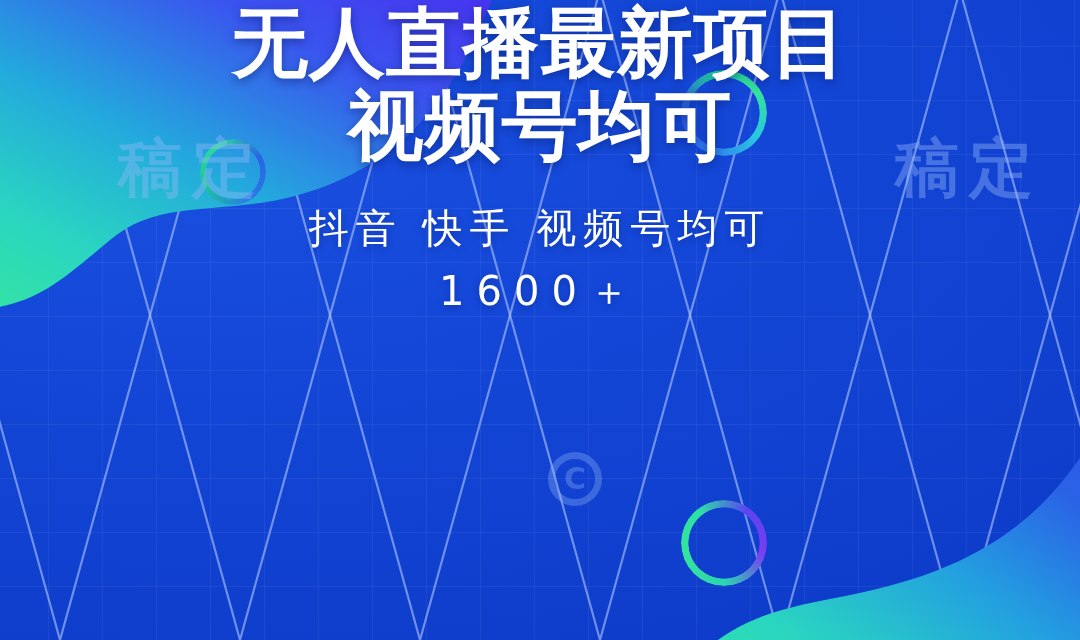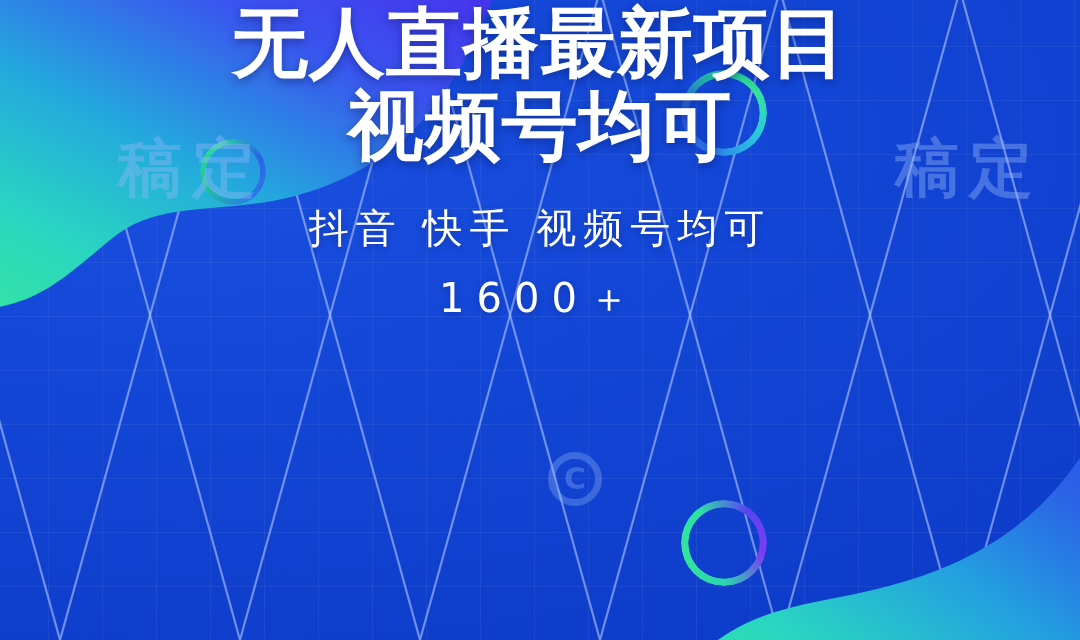--- a/index.html
+++ b/index.html
@@ -180,16 +180,16 @@
 
   <div class="wm wm-left">稿定</div>
   <div class="wm wm-right">稿定</div>
   <div class="wm-c">C</div>
 
   <div class="content">
     <div class="title">无人直播最新项目</div>
     <div class="title title-2">视频号均可</div>
 
     <div class="sub">抖音  快手  视频号均可</div>
-    <div class="sub sub-3" style="margin-top:12px">1600＋</div>
+    <div class="sub sub-3" style="margin-top:5px">1600＋</div>
   </div>
 
 </div>
 
 </body></html>

